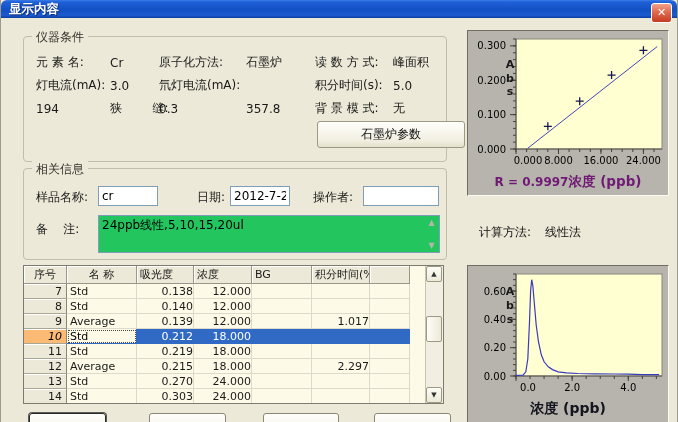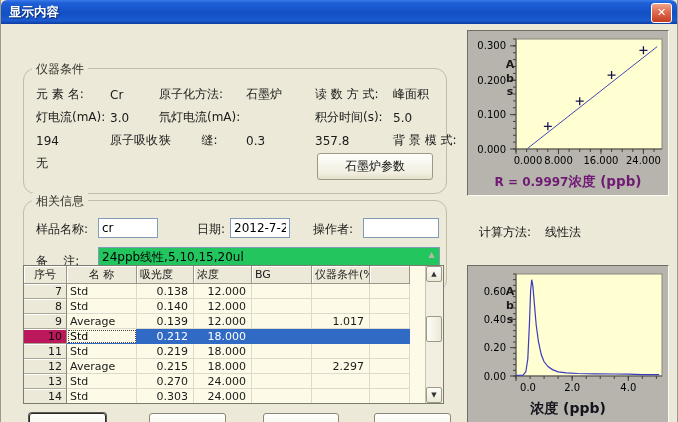--- a/index.html
+++ b/index.html
@@ -1,28 +1,28 @@
 <!DOCTYPE html>
 <html><head>
 <meta charset="utf-8">
 <style>
   html,body{margin:0;padding:0;}
   .stage{position:relative;width:678px;height:422px;overflow:hidden;background:#ece9d8;
          font-family:"DejaVu Sans","Liberation Sans",sans-serif;font-size:12px;color:#1a1a1a;
          border-left:1px solid #9c9a8c;border-right:1px solid #9c9a8c;box-sizing:border-box;}
   
-  .titlebar{position:absolute;left:0;top:0;right:0;height:24px;
+  .titlebar{position:absolute;left:0;top:0;right:0;height:18px;
             background:linear-gradient(180deg,#3a7bea 0%,#1f5fd6 12%,#1250c4 55%,#1b5bd0 85%,#0c3da0 100%);
             border-radius:6px 6px 0 0;display:flex;align-items:center;}
   .titlebar .title{color:#fff;font-weight:bold;font-size:12.5px;padding-left:8px;text-shadow:1px 1px 1px #0a2a6a;}
   .closebtn{position:absolute;right:5px;top:3px;width:19px;height:18px;border:1px solid #fff;border-radius:3px;
             background:linear-gradient(180deg,#f2a28c 0%,#e06a4e 45%,#c43d22 100%);
             color:#fff;font-weight:bold;font-size:11px;line-height:17px;text-align:center;cursor:pointer;}
   
-  .groupbox{position:absolute;border:1px solid #c0bda9;border-radius:12px;margin-top:32px;}
+  .groupbox{position:absolute;border:1px solid #c0bda9;border-radius:4px;}
   .groupbox .legend{position:absolute;top:-8px;left:8px;background:#ece9d8;padding:0 4px;font-size:12px;color:#35342c;}
   
   .instgrid{position:absolute;left:12px;top:14px;right:6px;display:grid;
             grid-template-columns:74px 49px 87px 69px 78px auto;grid-auto-rows:23px;align-items:center;}
   .flabel{white-space:pre;color:#1a1a1a;}
   .fvalue{color:#1a1a1a;}
   .xpbtn{position:absolute;background:linear-gradient(180deg,#fefefb,#f2efe1 75%,#e3dfcb);
          border:1px solid #9d9a84;border-radius:3px;font-size:12px;color:#111;
          display:flex;align-items:center;justify-content:center;cursor:pointer;
          font-family:"DejaVu Sans","Liberation Sans",sans-serif;}
@@ -39,23 +39,23 @@
   .thead,.trow{display:grid;grid-template-columns:43px 70px 57px 58px 60px 58px auto;margin-right:33px;}
   .th{background:#ece9d8;border-right:1px solid #9a978a;border-bottom:1px solid #9a978a;
       box-shadow:inset 1px 1px 0 #fff;font-size:11px;height:17px;line-height:17px;padding:0 3px;
       white-space:nowrap;overflow:hidden;}
   .th.c0,.th.c1{text-align:center;}
   .td{font-size:11px;height:15px;line-height:15px;border-right:1px solid #dedacb;border-bottom:1px solid #dedacb;
       white-space:nowrap;overflow:hidden;box-sizing:border-box;}
   .t-no{background:#ece9d8;border-right:1px solid #8a8778;border-bottom:1px solid #aaa694;
         box-shadow:inset 0 1px 0 #fff;text-align:right;padding-right:4px;}
   .t-name{padding-left:3px;}
-  .t-num{text-align:right;padding-right:5px;}
+  .t-num{text-align:right;}
   .trow.sel .td{background:#316ac5;color:#fff;border-color:#316ac5;}
-  .trow.sel .t-no{background:#be185d;color:#000;border-right-color:#8a8778;border-bottom-color:#aaa694;}
+  .trow.sel .t-no{background:#fdba74;color:#000;border-right-color:#8a8778;border-bottom-color:#aaa694;font-style:italic;}
   .trow.sel .t-name{background:#fdfbe8;color:#000;outline:1px dotted #444;outline-offset:-2px;}
   
   .vscroll{position:absolute;right:0;top:0;bottom:0;width:17px;background:#f2efe2;border-left:1px solid #c6c3b2;}
   .sbtn{position:absolute;left:0;width:16px;height:16px;background:linear-gradient(180deg,#fdfdf8,#ece9d8);
         border:1px solid #9d9a84;border-radius:2px;box-sizing:border-box;text-align:center;
         font-size:7px;line-height:14px;color:#333;cursor:pointer;}
   .sthumb{position:absolute;left:0;width:16px;height:26px;top:50px;background:linear-gradient(90deg,#fdfdf8,#ece9d8);
           border:1px solid #9d9a84;border-radius:2px;box-sizing:border-box;cursor:pointer;}
   
   .cutbtn{position:absolute;top:413px;height:26px;background:linear-gradient(180deg,#fefefb,#f0ede0);
@@ -94,30 +94,29 @@
         <span class="fvalue">石墨炉</span>
         <span class="flabel">读 数 方 式:</span>
         <span class="fvalue">峰面积</span>
         <span class="flabel">灯电流(mA):</span>
         <span class="fvalue">3.0</span>
         <span class="flabel">氘灯电流(mA):</span>
         <span class="fvalue"></span>
         <span class="flabel">积分时间(s):</span>
         <span class="fvalue">5.0</span>
         <span class="fvalue">194</span>
-        <span class="fvalue">原子吸收</span>
         <span class="flabel">狭        缝:</span>
         <span class="fvalue">0.3</span>
         <span class="fvalue">357.8</span>
         <span class="flabel">背 景 模 式:</span>
         <span class="fvalue">无</span>
         <span class="flabel"></span>
         <span class="fvalue"></span>
       </div>
-    <button class="xpbtn" style="left:293px;top:84px;width:116px;height:27px;">石墨炉参数</button>
+    <button class="xpbtn" style="left:293px;top:84px;width:148px;height:27px;">石墨炉参数</button>
   </div>
 
   <div class="groupbox" style="left:22px;top:168px;width:422px;height:90px;">
     <span class="legend">相关信息</span>
     <span class="rlabel" style="left:12px;top:20px;">样品名称:</span>
     <input class="inp" style="left: 74px; top: 17px; width: 60px; height: 20px;" value="cr">
     <span class="rlabel" style="left:173px;top:20px;">日期:</span>
     <input class="inp" style="left: 206px; top: 17px; width: 60px; height: 20px;" value="2012-7-20">
     <span class="rlabel" style="left:289px;top:20px;">操作者:</span>
     <input class="inp" style="left: 339px; top: 17px; width: 76px; height: 20px;" value="">
@@ -127,21 +126,21 @@
     <span class="notearrow" style="left:401px;top:71px;">▼</span>
   </div>
 
   <div class="rtable">
     <div class="thead">
         <div class="th c0">序号</div>
         <div class="th c1">名  称</div>
         <div class="th c2">吸光度</div>
         <div class="th c3">浓度</div>
         <div class="th c4">BG</div>
-        <div class="th c5">仪器条件(%</div>
+        <div class="th c5">积分时间(%</div>
         <div class="th c6"></div>
       </div>
     <div>
         <div class="trow">
           <div class="td t-no">7</div>
           <div class="td t-name">Std</div>
           <div class="td t-num">0.138</div>
           <div class="td t-num">12.000</div>
           <div class="td t-bg"></div>
           <div class="td t-num"></div>

